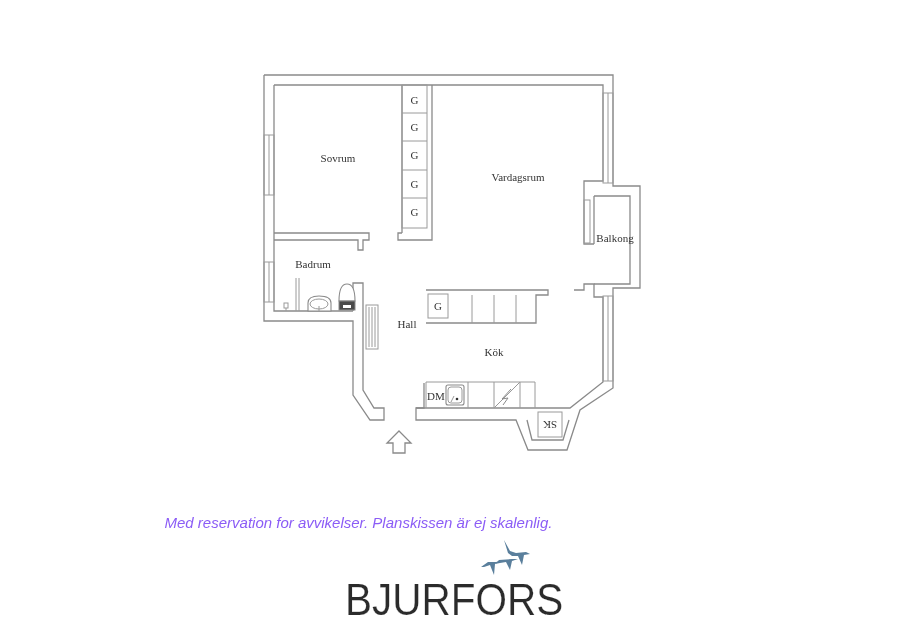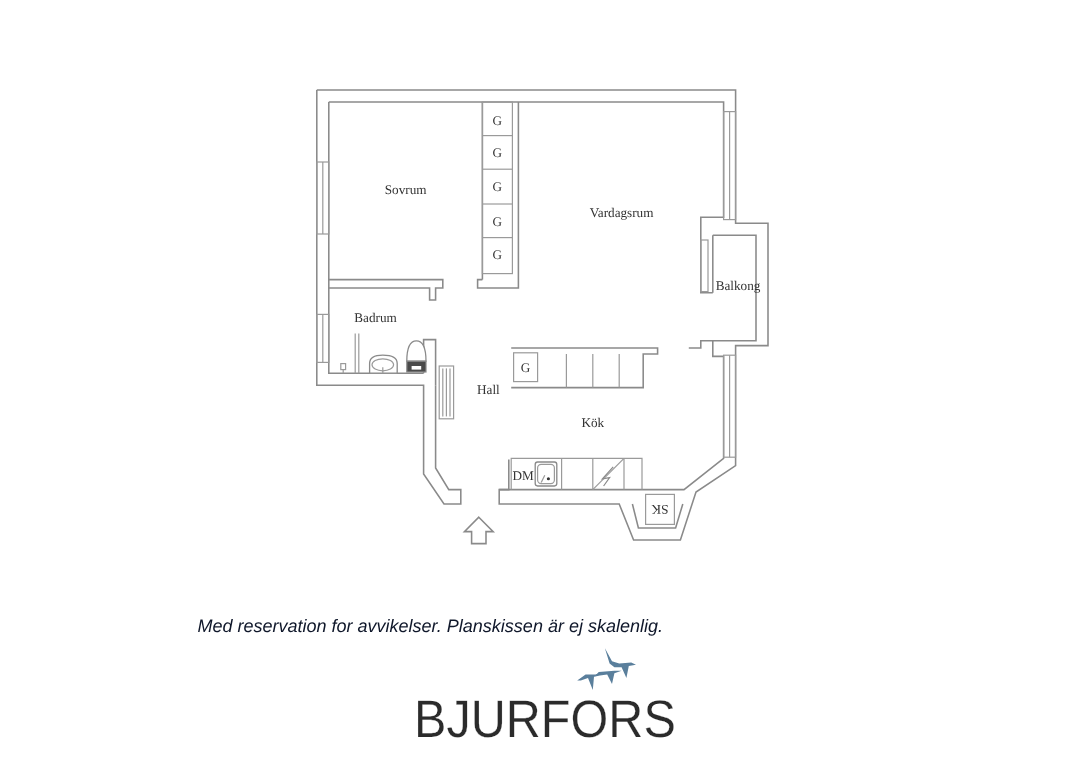--- a/index.html
+++ b/index.html
@@ -4,21 +4,21 @@
   <style>
     html, body { margin: 0; padding: 0; background: #ffffff; }
     body { width: 905px; height: 640px; position: relative; overflow: hidden; font-family: "Liberation Serif", serif; }
     #plan { position: absolute; left: 0; top: 0; width: 905px; height: 640px; }
     .wall { fill: none; stroke: #8a8a8a; stroke-width: 1.3; }
     .thin { fill: none; stroke: #9a9a9a; stroke-width: 1; }
     .fixture { fill: #ffffff; stroke: #8a8a8a; stroke-width: 1.1; }
     .room-label { font-family: "Liberation Serif", serif; font-size: 11px; fill: #333333; }
     .g-label { font-family: "Liberation Serif", serif; font-size: 11px; fill: #333333; }
     .disclaimer { position: absolute; left: 0; width: 717px; top: 514px; text-align: center;
-      font-family: "Liberation Sans", sans-serif; font-style: italic; font-size: 15px; color: #0f172a; }
+      font-family: "Liberation Sans", sans-serif; font-style: italic; font-size: 15px; color: #8b5cf6; }
     .brand { position: absolute; left: 345px; top: 576px; width: 220px; font-family: "Liberation Sans", sans-serif;
       font-size: 44px; font-weight: 300; letter-spacing: 0px; color: #2b2b2b; line-height: 48px;
       transform: scaleX(0.92); transform-origin: left center; -webkit-text-stroke: 0.2px #ffffff; }
     .birds { position: absolute; left: 478px; top: 537px; width: 70px; height: 50px; }
   </style>
 </head>
 <body>
 
 <svg id="plan" viewBox="0 0 905 640">
 

